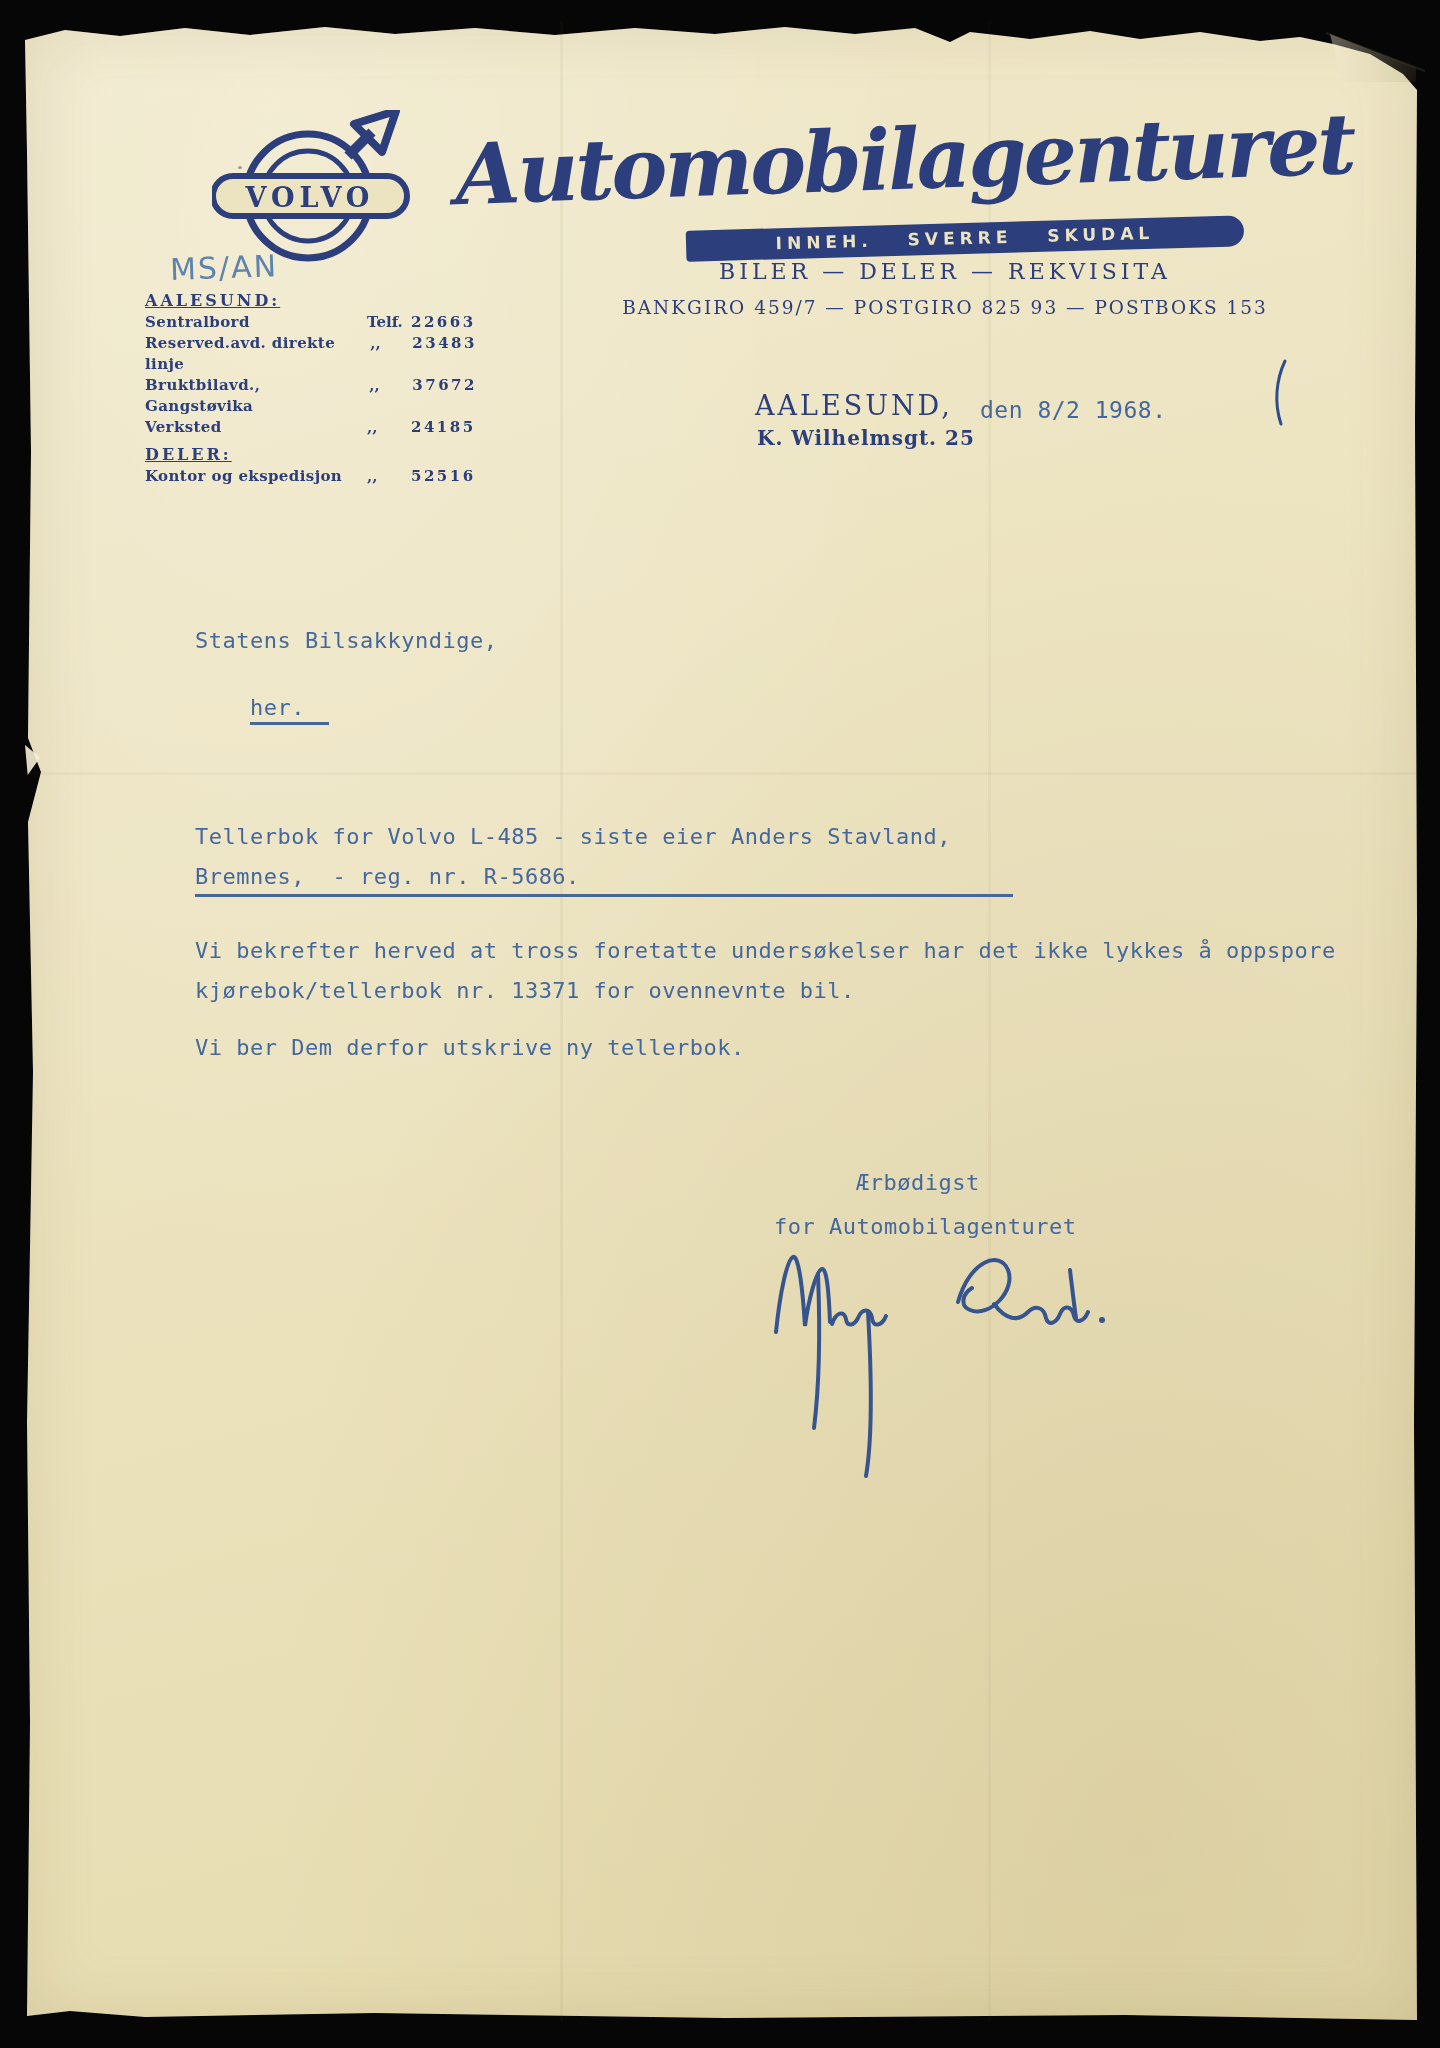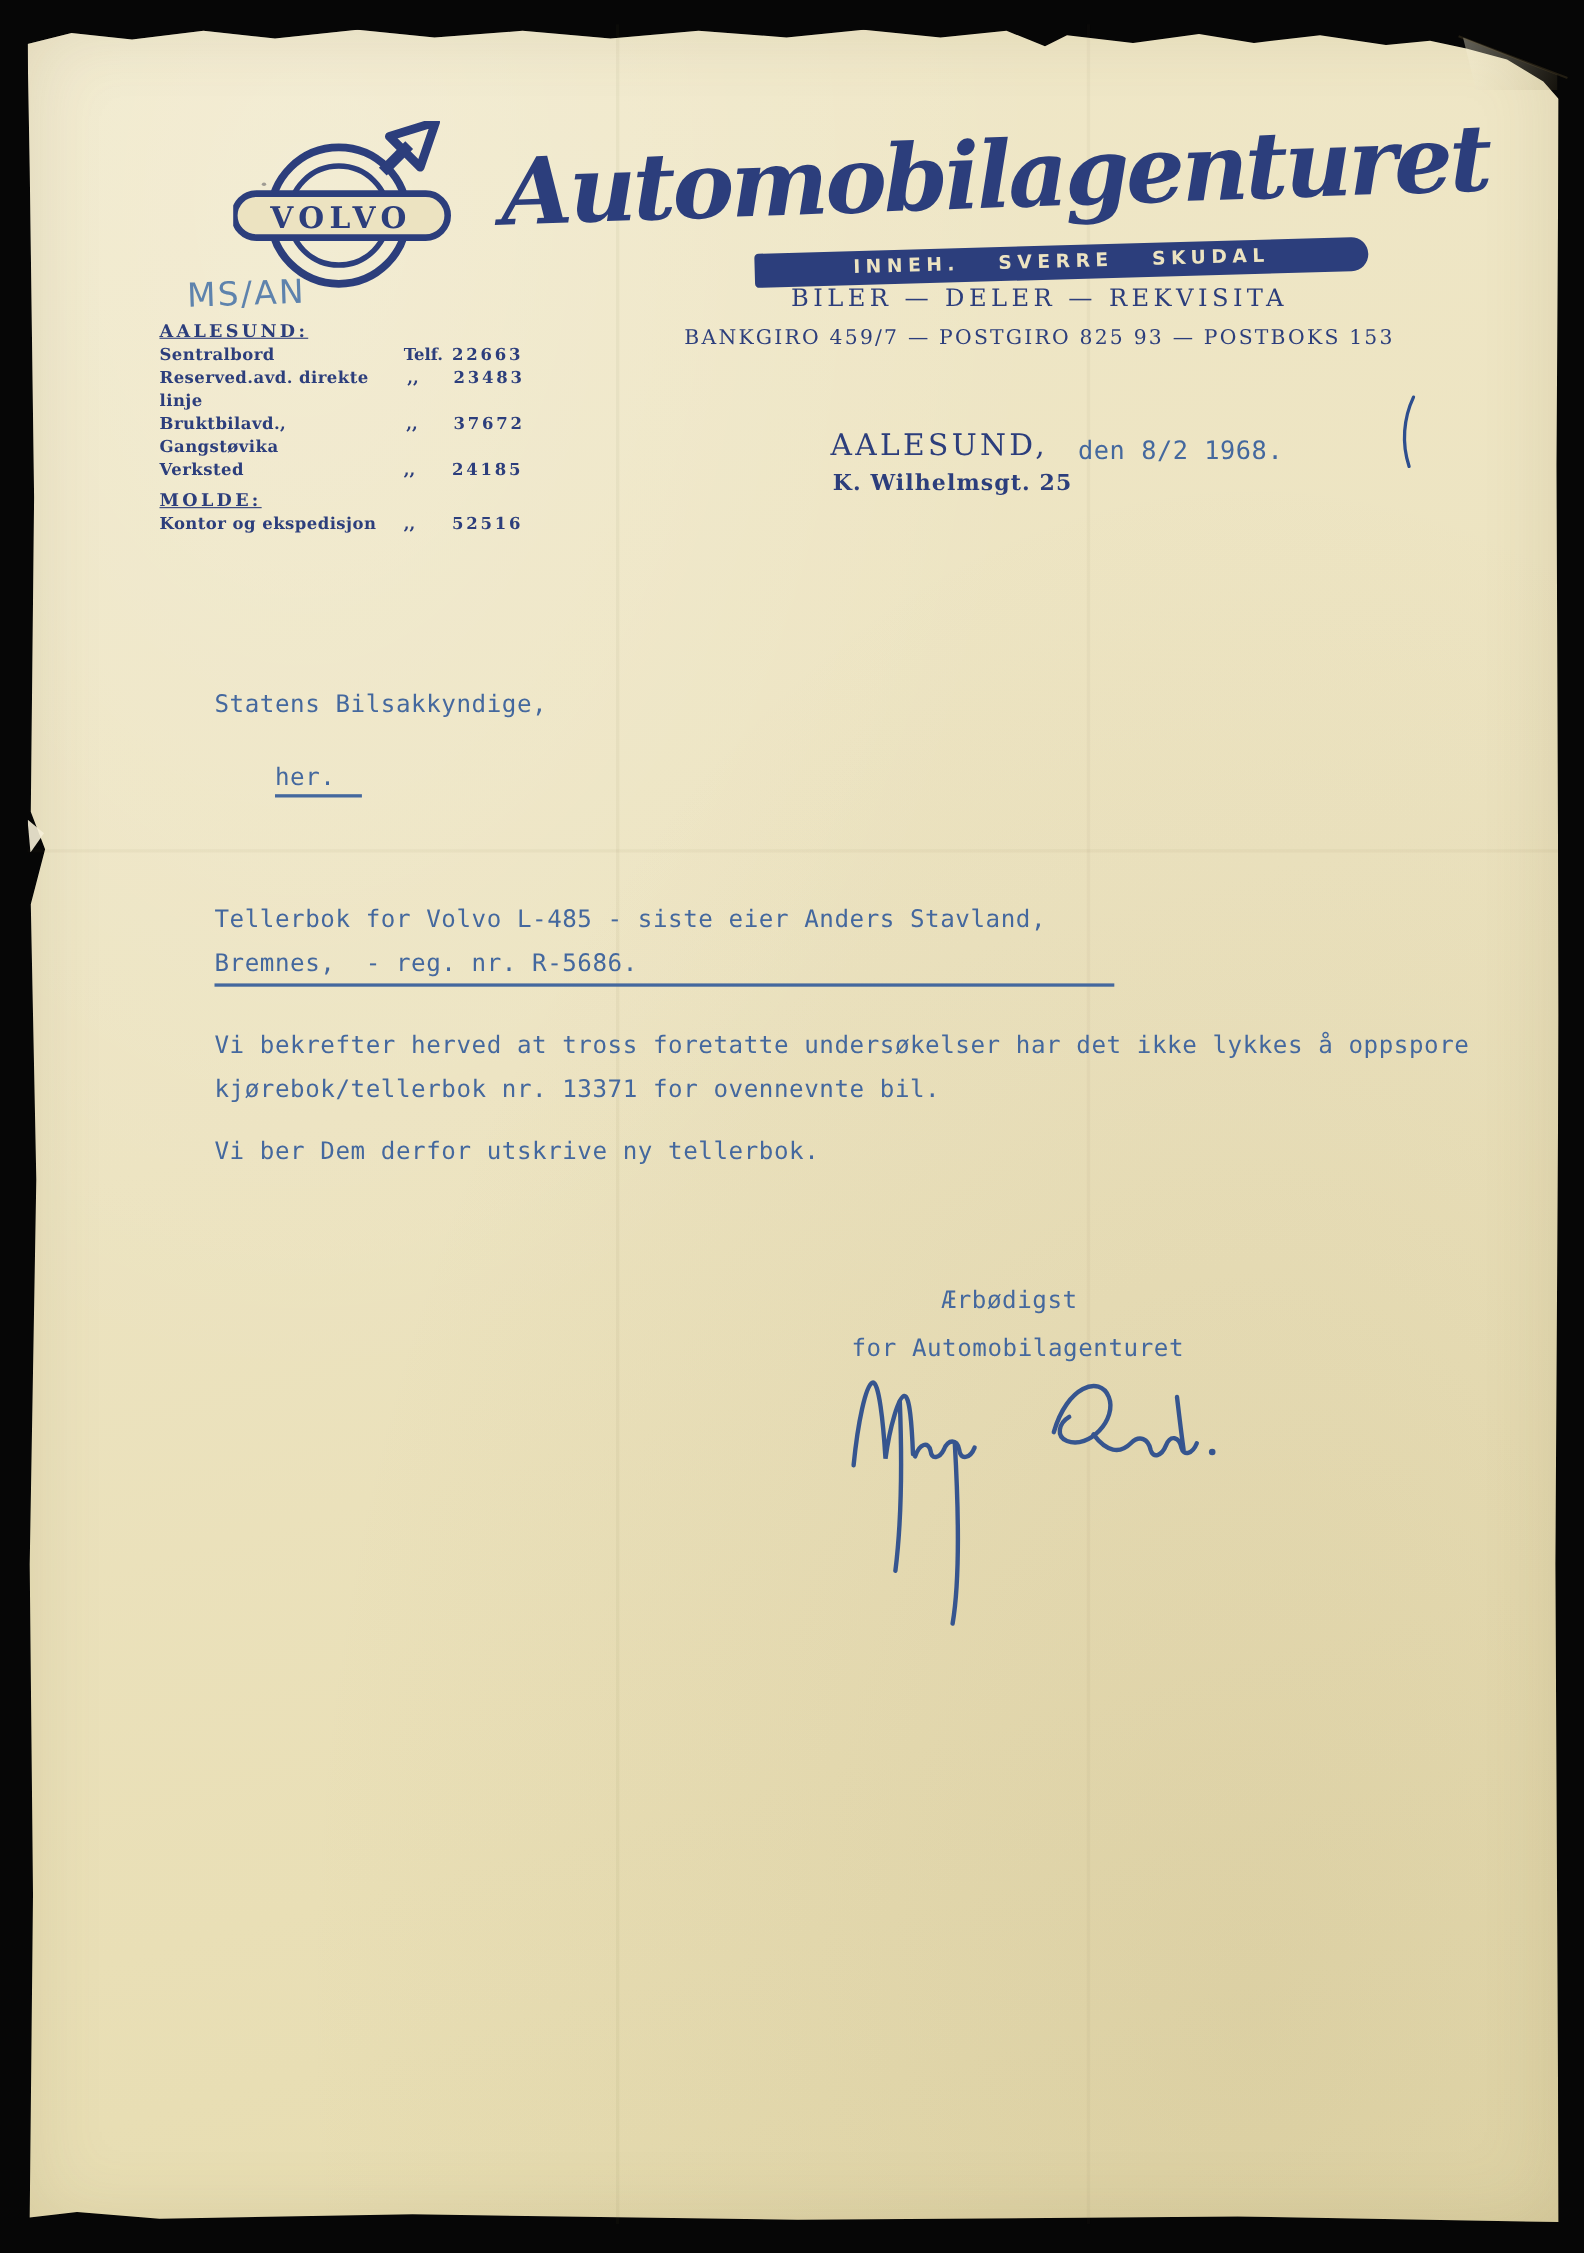--- a/index.html
+++ b/index.html
@@ -137,21 +137,21 @@
     <div class="row">
       <span class="lbl">Bruktbilavd., Gangstøvika</span>
       <span class="pfx">,,</span>
       <span class="num">37672</span>
     </div>
     <div class="row">
       <span class="lbl">Verksted</span>
       <span class="pfx">,,</span>
       <span class="num">24185</span>
     </div>
-    <div class="office-h molde">MOLDE:</div>
+    <div class="office-h molde">DELER:</div>
     <div class="row">
       <span class="lbl">Kontor og ekspedisjon</span>
       <span class="pfx">,,</span>
       <span class="num">52516</span>
     </div>
   </div>
 
   <div class="script-logo">Automobilagenturet</div>
   <div class="owner-banner">INNEH. SVERRE SKUDAL</div>
   <div class="products printed">BILER — DELER — REKVISITA</div>

